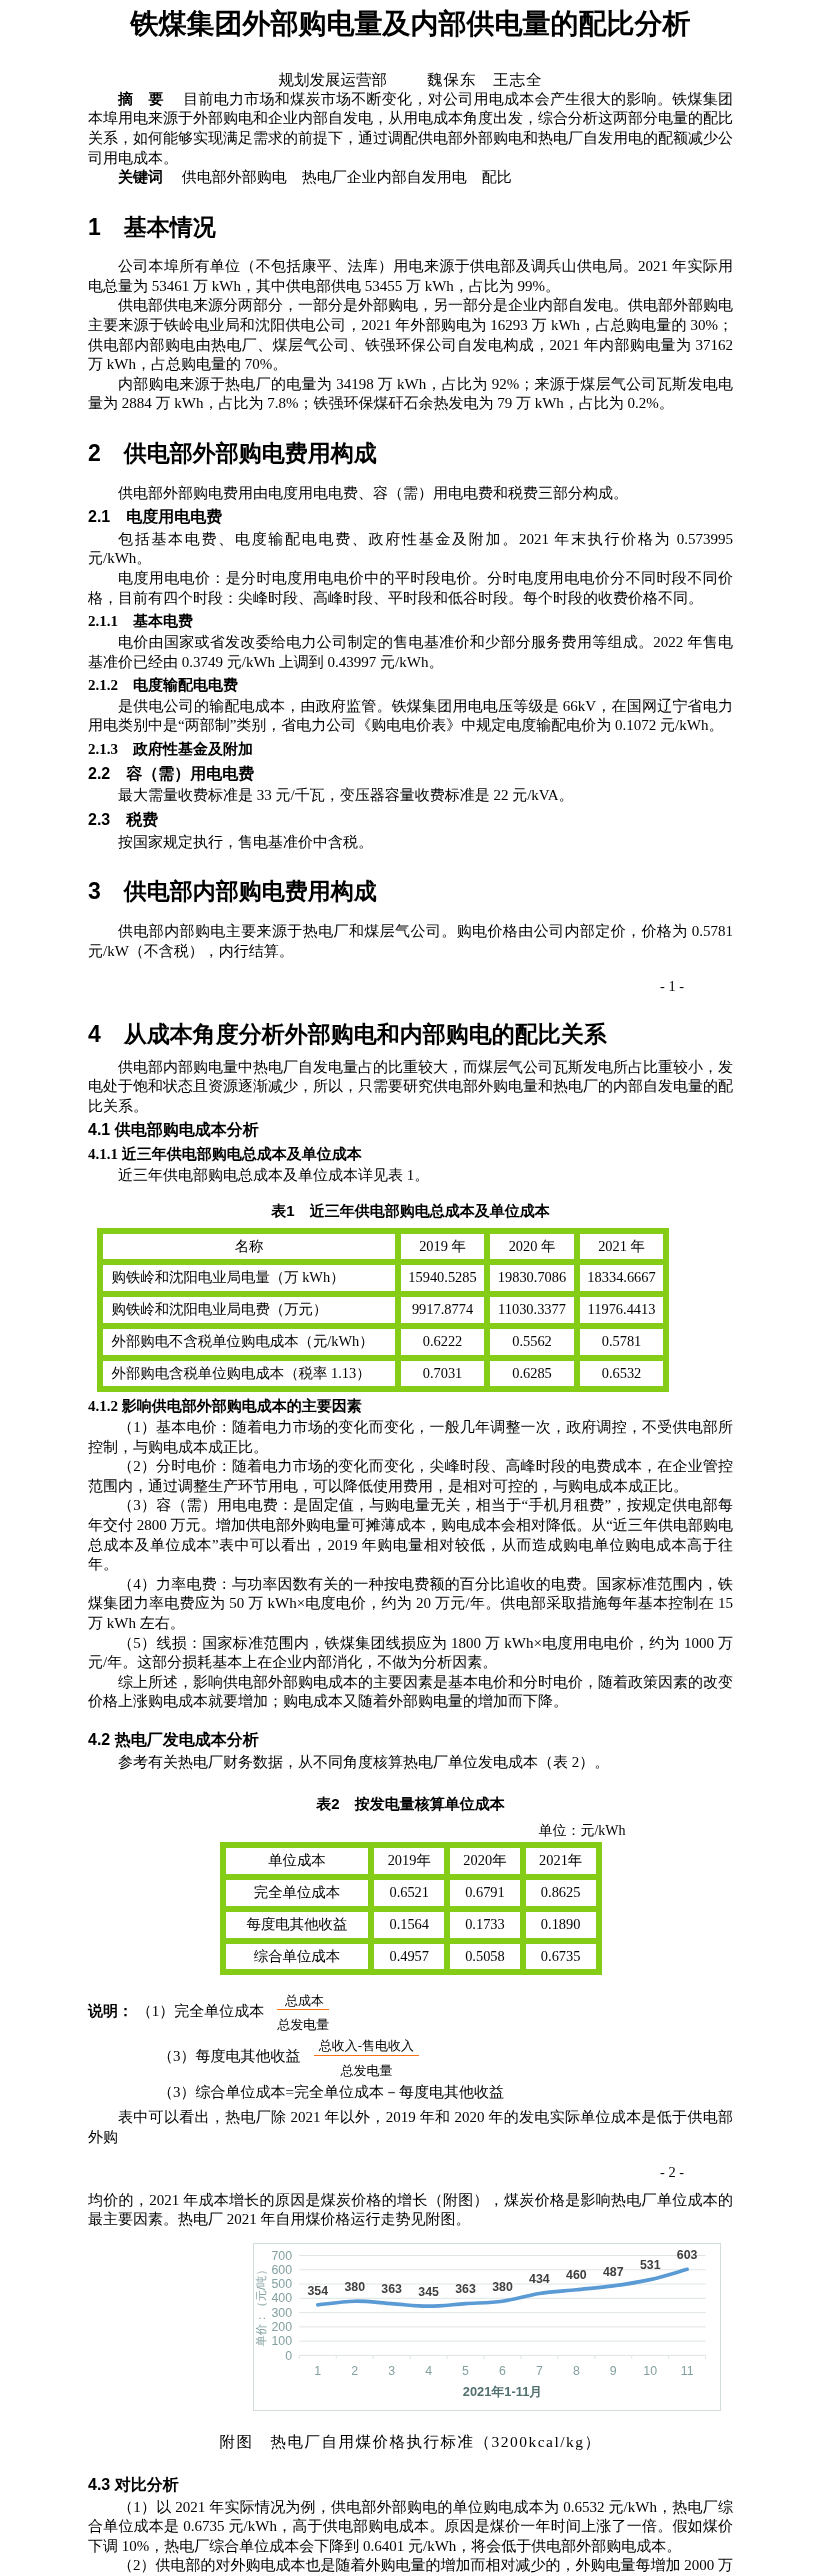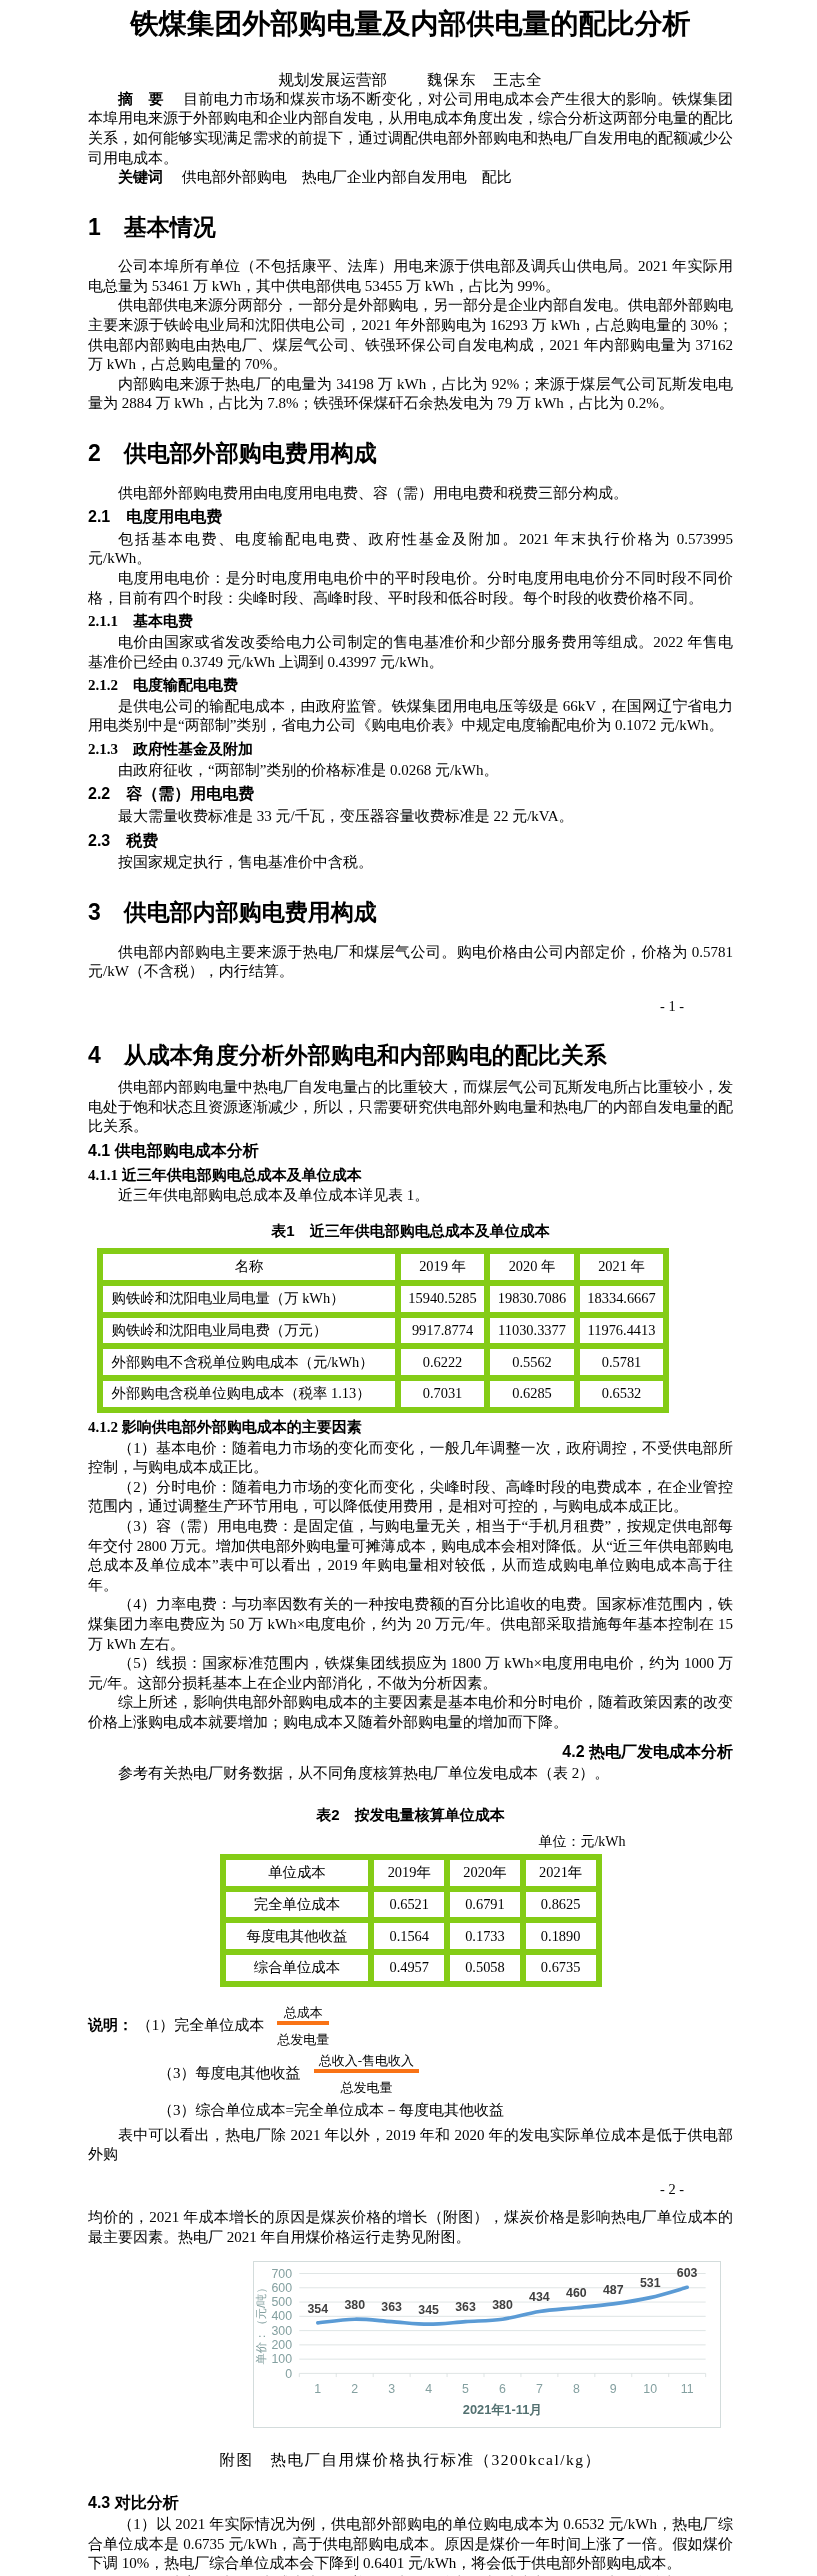--- a/index.html
+++ b/index.html
@@ -67,21 +67,21 @@
   table.t1 td.lbl{text-align:left;padding-left:8.2px;}
   .unit-note{width:430px;margin:3.1px auto 2.1px auto;text-align:right;font-size:14px;}
   .notes{margin-top:17.5px;}
   .note-line{margin:0 0 5.2px 0;}
   .note-indent{margin-left:70px;}
   .frac{
     display:inline-block;vertical-align:middle;
     text-align:center;font-size:13px;line-height:15.5px;
     margin-left:9.3px;
   }
-  .frac .num{display:block;border-bottom:4px solid #f97316;padding:0 5.2px 1px 5.2px;}
+  .frac .num{display:block;border-bottom:1px solid #f97316;padding:0 5.2px 1px 5.2px;text-align:right;}
   .frac .den{display:block;padding-top:1px;margin-top:6px;}
   .page-marker{
     text-align:right;
     padding-right:49px;
     font-size:14.4px;
     margin:15.5px 0 8.2px 0;
   }
   .chart-wrap{
     width:466px;
     margin:13.4px 0 0 165px;
@@ -127,21 +127,20 @@
   <div class="h1">2　供电部外部购电费用构成</div>
   <p class="body">供电部外部购电费用由电度用电电费、容（需）用电电费和税费三部分构成。</p>
   <div class="h2">2.1　电度用电电费</div>
   <p class="body">包括基本电费、电度输配电电费、政府性基金及附加。2021 年末执行价格为 0.573995 元/kWh。</p>
   <p class="body">电度用电电价：是分时电度用电电价中的平时段电价。分时电度用电电价分不同时段不同价格，目前有四个时段：尖峰时段、高峰时段、平时段和低谷时段。每个时段的收费价格不同。</p>
   <div class="h3">2.1.1　基本电费</div>
   <p class="body">电价由国家或省发改委给电力公司制定的售电基准价和少部分服务费用等组成。2022 年售电基准价已经由 0.3749 元/kWh 上调到 0.43997 元/kWh。</p>
   <div class="h3">2.1.2　电度输配电电费</div>
   <p class="body">是供电公司的输配电成本，由政府监管。铁煤集团用电电压等级是 66kV，在国网辽宁省电力用电类别中是“两部制”类别，省电力公司《购电电价表》中规定电度输配电价为 0.1072 元/kWh。</p>
   <div class="h3">2.1.3　政府性基金及附加</div>
-  <p class="body">由政府征收，“两部制”类别的价格标准是 0.0268 元/kWh。</p>
   <div class="h2">2.2　容（需）用电电费</div>
   <p class="body">最大需量收费标准是 33 元/千瓦，变压器容量收费标准是 22 元/kVA。</p>
   <div class="h2">2.3　税费</div>
   <p class="body">按国家规定执行，售电基准价中含税。</p>
 
   <div class="h1">3　供电部内部购电费用构成</div>
   <p class="body">供电部内部购电主要来源于热电厂和煤层气公司。购电价格由公司内部定价，价格为 0.5781 元/kW（不含税），内行结算。</p>
 
   <div class="page-marker">- 1 -</div>
 
@@ -192,21 +191,21 @@
   <div class="h3" style="margin-top:4px;">4.1.2 影响供电部外部购电成本的主要因素</div>
   <div class="items">
     <p class="body">（1）基本电价：随着电力市场的变化而变化，一般几年调整一次，政府调控，不受供电部所控制，与购电成本成正比。</p>
     <p class="body">（2）分时电价：随着电力市场的变化而变化，尖峰时段、高峰时段的电费成本，在企业管控范围内，通过调整生产环节用电，可以降低使用费用，是相对可控的，与购电成本成正比。</p>
     <p class="body">（3）容（需）用电电费：是固定值，与购电量无关，相当于“手机月租费”，按规定供电部每年交付 2800 万元。增加供电部外购电量可摊薄成本，购电成本会相对降低。从“近三年供电部购电总成本及单位成本”表中可以看出，2019 年购电量相对较低，从而造成购电单位购电成本高于往年。</p>
     <p class="body">（4）力率电费：与功率因数有关的一种按电费额的百分比追收的电费。国家标准范围内，铁煤集团力率电费应为 50 万 kWh×电度电价，约为 20 万元/年。供电部采取措施每年基本控制在 15 万 kWh 左右。</p>
     <p class="body">（5）线损：国家标准范围内，铁煤集团线损应为 1800 万 kWh×电度用电电价，约为 1000 万元/年。这部分损耗基本上在企业内部消化，不做为分析因素。</p>
   </div>
   <p class="body">综上所述，影响供电部外部购电成本的主要因素是基本电价和分时电价，随着政策因素的改变价格上涨购电成本就要增加；购电成本又随着外部购电量的增加而下降。</p>
 
-  <div class="h2" style="margin-top:9px;text-align:right;">4.2 热电厂发电成本分析</div>
+  <div class="h2" style="margin-top:18px;">4.2 热电厂发电成本分析</div>
   <p class="body">参考有关热电厂财务数据，从不同角度核算热电厂单位发电成本（表 2）。</p>
 
   <div class="tbl-caption" style="margin-top:21.6px;">表2　按发电量核算单位成本</div>
   <div class="unit-note">单位：元/kWh</div>
   <table class="grid t2">
     <thead>
       <tr>
         <th>单位成本</th>
         <th>2019年</th>
         <th>2020年</th>

